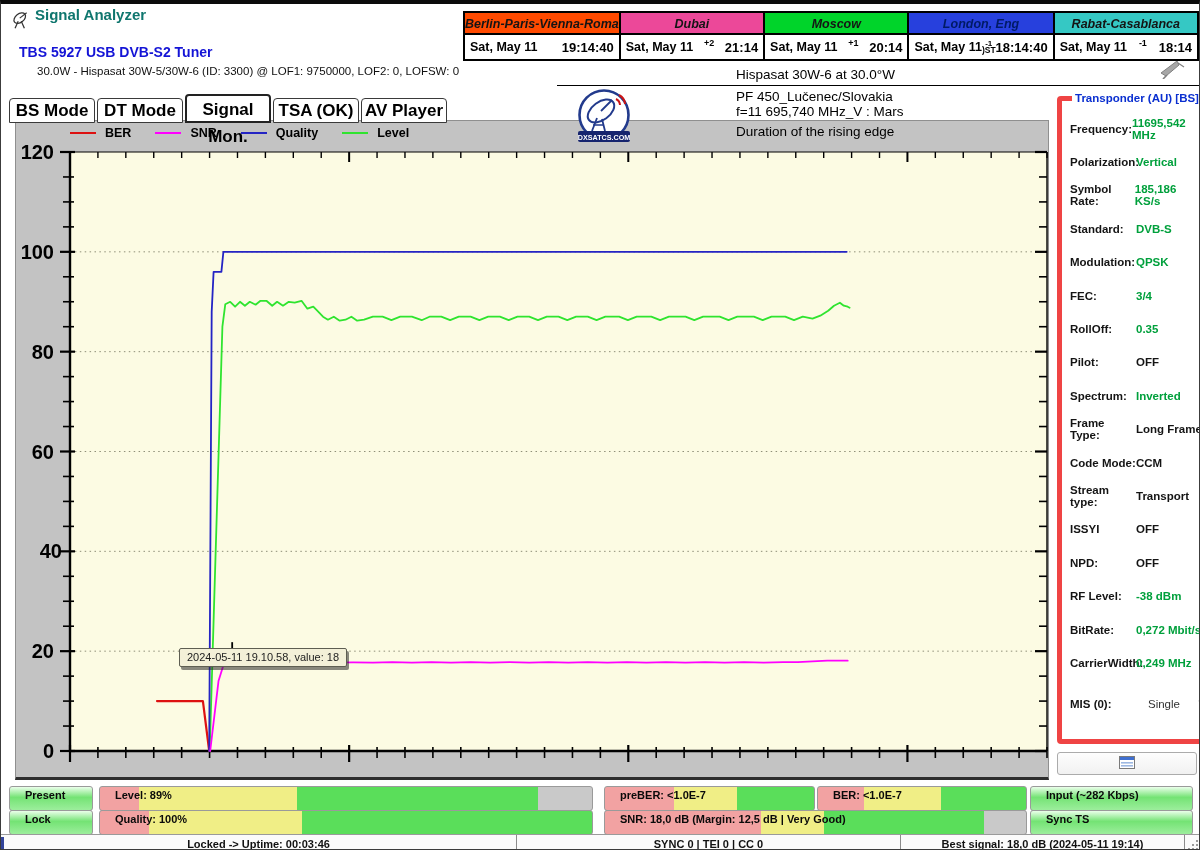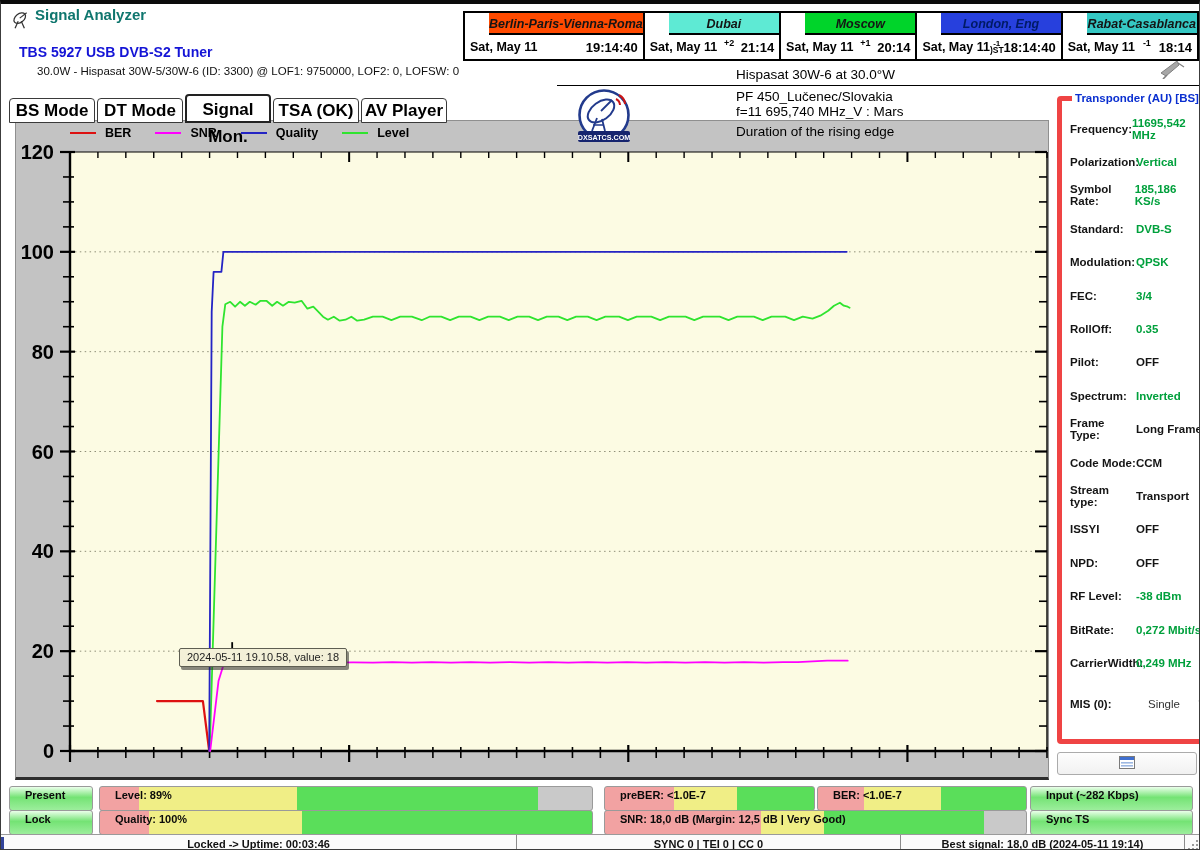--- a/index.html
+++ b/index.html
@@ -9,21 +9,21 @@
 
   
   .titlebar-text{position:absolute;left:34px;top:2px;font-size:15px;font-weight:600;color:#0f766e;}
   .dish-ico{position:absolute;left:10px;top:8px;}
   .dish-ico2{position:absolute;left:1158px;top:55px;opacity:.75;}
 
   
   .clocks{position:absolute;left:462px;top:7px;width:736px;border:2px solid #000;display:flex;}
   .clock-col{flex:1;border-right:2px solid #000;display:flex;flex-direction:column;}
   .clock-col:last-child{border-right:none;}
-  .clock-head{height:22px;line-height:22px;text-align:center;font-weight:bold;font-style:italic;font-size:12.5px;color:#101010;border-bottom:2px solid #000;white-space:nowrap;overflow:hidden;margin-left:24px;}
+  .clock-head{height:22px;line-height:22px;text-align:center;font-weight:bold;font-style:italic;font-size:12.5px;color:#101010;border-bottom:2px solid #000;white-space:nowrap;overflow:hidden;}
   .clock-time{height:24px;background:#fff;display:flex;align-items:center;padding:0 5px;font-weight:bold;font-size:12.5px;color:#000;border-radius:8px;}
   .clock-date{white-space:nowrap;}
   .clock-mid{flex:1;text-align:center;font-size:9px;font-weight:bold;position:relative;top:-4px;}
   .clock-badge{display:inline-flex;flex-direction:column;align-items:center;line-height:7px;font-size:8px;position:relative;top:3px;}
   .clock-hhmm{white-space:nowrap;font-size:13px;}
 
   
   .tuner-title{position:absolute;left:18px;top:40px;font-size:14px;font-weight:bold;color:#1414d6;}
   .tuner-sub{position:absolute;left:36px;top:61px;font-size:11.5px;color:#101010;}
 
@@ -96,21 +96,21 @@
   <div class="clocks" id="clocks">
       <div class="clock-col">
         <div class="clock-head" style="background: rgb(255, 74, 0); color: rgb(20, 20, 20);">Berlin-Paris-Vienna-Roma</div>
         <div class="clock-time">
           <span class="clock-date">Sat, May 11</span>
           <span class="clock-mid"></span>
           <span class="clock-hhmm">19:14:40</span>
         </div>
       </div>
       <div class="clock-col">
-        <div class="clock-head" style="background: #5eead4; color: rgb(20, 20, 20);">Dubai</div>
+        <div class="clock-head" style="background: #ec4899; color: rgb(20, 20, 20);">Dubai</div>
         <div class="clock-time">
           <span class="clock-date">Sat, May 11</span>
           <span class="clock-mid">+2</span>
           <span class="clock-hhmm">21:14</span>
         </div>
       </div>
       <div class="clock-col">
         <div class="clock-head" style="background: rgb(0, 212, 42); color: rgb(20, 20, 20);">Moscow</div>
         <div class="clock-time">
           <span class="clock-date">Sat, May 11</span>
@@ -193,21 +193,21 @@
         </span>
         <span class="legend-item">
           <span class="legend-dash" style="border-top-color: rgb(47, 228, 47);"></span>
           <span class="legend-label">Level</span>
         </span>
       </div>
     <div class="duration-label">Duration of the rising edge</div>
     <div id="ylabels">
         <div class="ylabel" style="top: 618px;">0</div>
         <div class="ylabel" style="top: 518.167px;">20</div>
-        <div class="ylabel" style="top: 418.333px;">40</div>
+        <div class="ylabel" style="top: 418.333px; margin-left: 8px;">40</div>
         <div class="ylabel" style="top: 318.5px;">60</div>
         <div class="ylabel" style="top: 218.667px;">80</div>
         <div class="ylabel" style="top: 118.833px;">100</div>
         <div class="ylabel" style="top: 19px;">120</div>
       </div>
     <div class="plot">
       <svg id="plot-svg" width="977" height="599" viewBox="0 0 977 599">
           <line x1="0" y1="499.1666666666667" x2="977" y2="499.1666666666667" stroke="#8f8f78" stroke-width="1" stroke-dasharray="1.5 3.4"></line>
           <line x1="0" y1="399.33333333333337" x2="977" y2="399.33333333333337" stroke="#8f8f78" stroke-width="1" stroke-dasharray="1.5 3.4"></line>
           <line x1="0" y1="299.5" x2="977" y2="299.5" stroke="#8f8f78" stroke-width="1" stroke-dasharray="1.5 3.4"></line>

